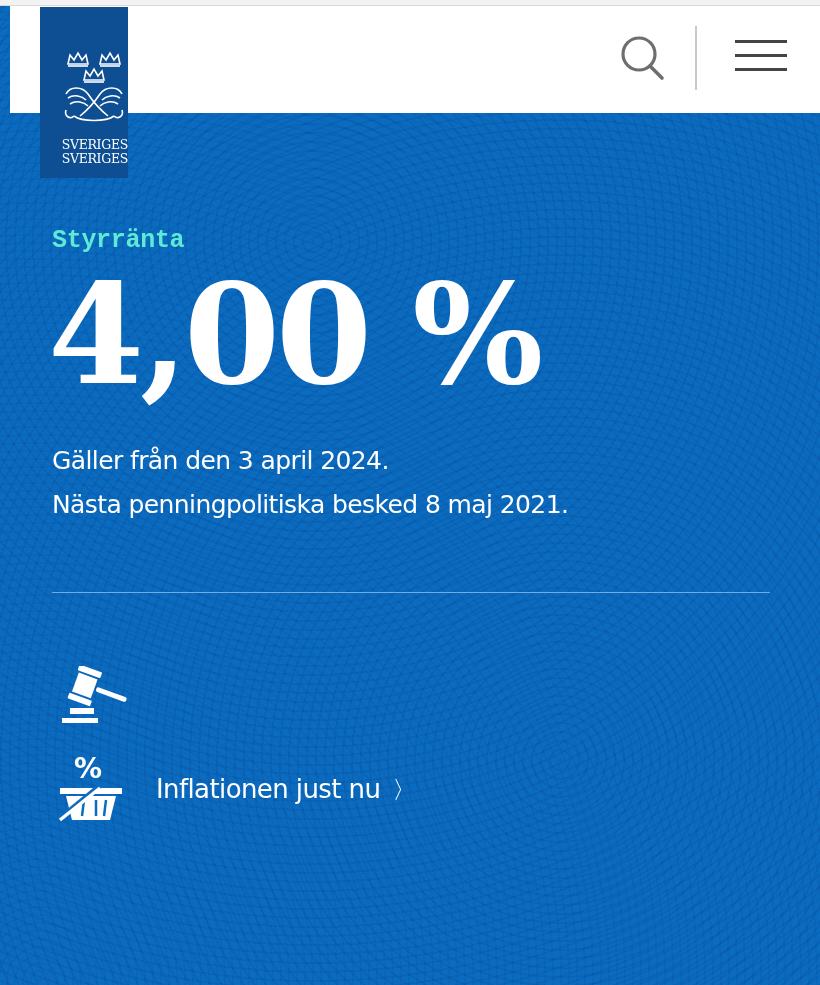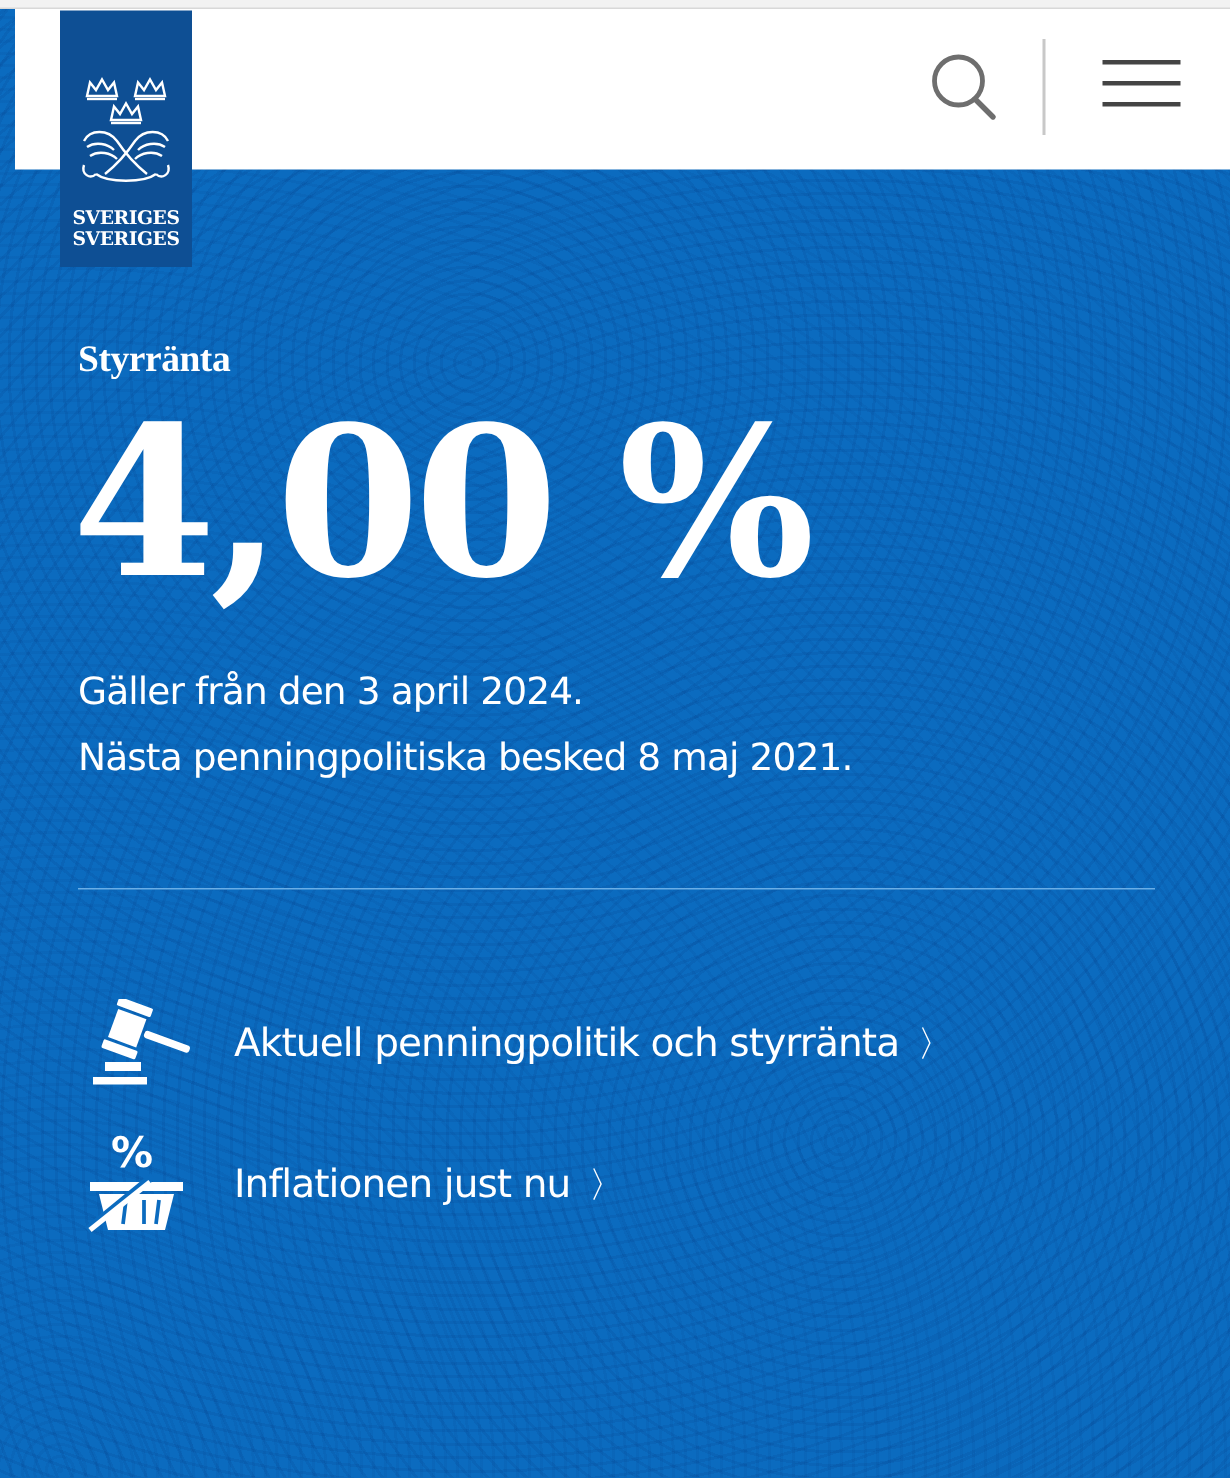--- a/index.html
+++ b/index.html
@@ -40,25 +40,24 @@
       z-index: 2;
     }
     .logo {
       position: absolute;
       left: 40px; top: 7px;
       width: 88px; height: 171px;
       background: #0e4f94;
       z-index: 4;
       display: flex;
       flex-direction: column;
-      align-items: center;
+      align-items: flex-end;
       justify-content: flex-end;
       padding-bottom: 12px;
       box-sizing: border-box;
-      font-weight: bold;
     }
     .logo svg { display: block; margin-bottom: 6px; }
     .logo-text {
       color: #ffffff;
       font-family: "DejaVu Serif", serif;
       font-size: 12.5px;
       line-height: 14px;
       text-align: center;
       letter-spacing: -0.3px;
     }
@@ -91,22 +90,22 @@
     }
     .content {
       position: absolute;
       left: 0; top: 0;
       width: 820px; height: 985px;
       z-index: 1;
     }
     .rate-label {
       position: absolute;
       left: 52px; top: 226px;
-      color: #ffffff;
-      font-family: Liberation Serif, serif;
+      color: #5eead4;
+      font-family: Liberation Mono, monospace;
       font-weight: bold;
       font-size: 25px;
       letter-spacing: -0.3px;
     }
     .rate-value {
       position: absolute;
       left: 48px; top: 250px;
       color: #ffffff;
       font-family: "DejaVu Serif", serif;
       font-weight: bold;
@@ -232,23 +231,20 @@
           <rect x="10" y="52" width="36" height="5"></rect>
           <rect x="18" y="42" width="24" height="6"></rect>
           <g transform="rotate(20 34 22)">
             <rect x="20" y="2" width="24" height="6" rx="1"></rect>
             <rect x="22" y="10" width="20" height="20"></rect>
             <rect x="20" y="32" width="24" height="6" rx="1"></rect>
             <rect x="44" y="17" width="32" height="5" rx="2"></rect>
           </g>
         </g>
       </svg>
-    </span>
-    <span class="label">
-      <span>Aktuell penningpolitik och styrränta</span><span class="chev">〉</span>
     </span>
   </a>
 
   <a class="link link-2">
     <span class="icon">
       <svg width="82" height="72" viewBox="0 0 82 72">
         <text x="22" y="24" fill="#ffffff" font-family="DejaVu Sans, sans-serif" font-size="28" font-weight="bold">%</text>
         <rect x="8" y="34" width="62" height="6" fill="#ffffff"></rect>
         <path d="M14 42 L64 42 L58 66 L20 66 Z" fill="#ffffff"></path>
         <line x1="32" y1="46" x2="30" y2="62" stroke="#0b6bbf" stroke-width="2.5"></line>

